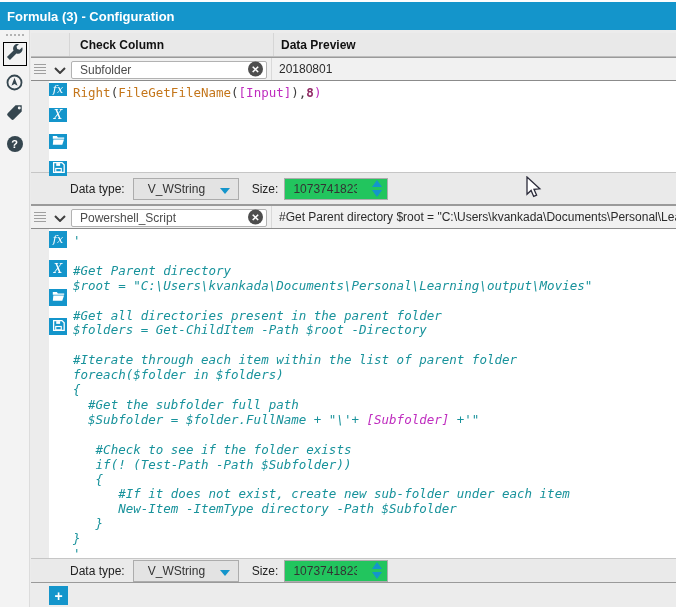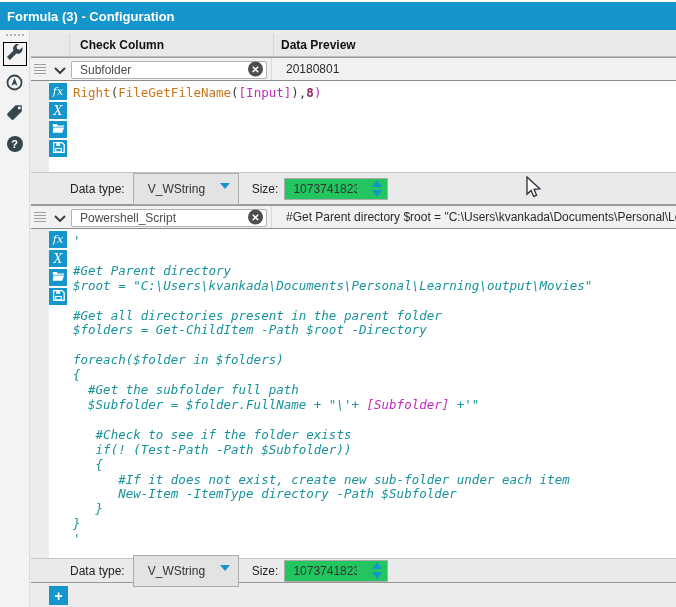--- a/index.html
+++ b/index.html
@@ -40,51 +40,51 @@
   .grip-cell { width:18px; display:flex; flex-direction:column; gap:2px; align-items:center; }
   .grip-cell i { width:12px; height:1px; background:#9f9f9f; display:block; }
   .chev-cell { width:22px; display:flex; align-items:center; justify-content:center; }
   .input-cell { width:200px; position:relative; }
   .name-input { width:196px; height:18px; border:1px solid #b2b2b2; background:#fff;
     font-family:"Liberation Sans",sans-serif; font-size:12px; color:#4c4c4c;
     padding:0 20px 0 8px; border-radius:2px; }
   .clear-btn { position:absolute; right:8px; top:50%; transform:translateY(-50%);
     width:15px; height:15px; background:#4d4d4d; color:#fff; border-radius:50%;
     font-size:10px; font-weight:bold; line-height:15px; text-align:center; cursor:pointer; }
-  .preview-cell { flex:1; padding-left:14px; font-size:12px; color:#2b2b2b;
+  .preview-cell { flex:1; padding-left:7px; font-size:12px; color:#2b2b2b;
     white-space:nowrap; overflow:hidden; border-left:1px solid #d9d9d9; height:100%;
     display:flex; align-items:center; }
 
   
   .editor { display:flex; background:#fff; }
   .editor.ed1 { height:91px; }
   .editor.ed2 { height:329px; }
   .ed-spacer { width:18px; background:#ececec; }
-  .icon-strip { width:18px; display:flex; flex-direction:column; gap:2px; padding-top:2px; }
+  .icon-strip { width:18px; display:flex; flex-direction:column; gap:12px; padding-top:2px; }
   .tool-btn { width:18px; height:17px; background:#1495cb; color:#fff; display:flex;
     align-items:center; justify-content:center; font-size:11px; cursor:pointer; }
   .tool-btn .fx { font-family:"DejaVu Serif",serif; font-style:italic; font-size:11px; }
   .tool-btn .bx { font-family:"DejaVu Serif",serif; font-style:italic; font-size:12px; }
   .tool-btn svg { width:13px; height:13px; }
   .code-area { flex:1; padding:5px 12px 0 6px; overflow:hidden; }
   .expr-line, .code-line { font-family:"DejaVu Sans Mono",monospace; font-size:12.5px;
     white-space:pre; line-height:14.9px; }
   .code-line { font-style:italic; }
   .tok-fn { color:#c4761b; }
   .tok-punc { color:#3c3c3c; }
   .tok-field { color:#bf2cbf; }
   .tok-num { color:#8e2762; font-weight:bold; }
   .tok-code { color:#18929b; }
 
   
   .dtype-row { display:flex; align-items:center; background:#eaeaea; padding-left:39px;
     border-top:1px solid #c6c6c6; border-bottom:1px solid #9a9a9a; font-size:12px; color:#222; }
   .dtype-row.r1 { height:33px; }
   .dtype-row.r2 { height:25px; }
-  .dd { width:106px; height:32px; background:#e3e3e3; border:1px solid #acacac; margin-left:8px;
+  .dd { width:106px; height:22px; background:#e3e3e3; border:1px solid #acacac; margin-left:8px;
     display:flex; align-items:center; padding-left:14px; font-size:12px; color:#333;
     position:relative; cursor:pointer; }
   .dd-arrow { position:absolute; right:8px; top:9px; width:0; height:0;
     border-left:5px solid transparent; border-right:5px solid transparent;
     border-top:6px solid #1495cb; }
   .size-label { margin-left:13px; }
   .spin-box { width:104px; height:22px; background:#22c55e; border:1px solid #acacac; margin-left:6px;
     display:flex; align-items:center; position:relative; }
   .spin-box input { border:0; outline:0; width:72px; font-size:12px; color:#333;
     font-family:"Liberation Sans",sans-serif; padding-left:8px; background:transparent; }
@@ -272,20 +272,21 @@
     </div>
     <div class="code-area">
         <div class="code-line"><span class="tok-code">'</span></div>
         <div class="code-line">&nbsp;</div>
         <div class="code-line"><span class="tok-code">#Get Parent directory</span></div>
         <div class="code-line"><span class="tok-code">$root = "C:\Users\kvankada\Documents\Personal\Learning\output\Movies"</span></div>
         <div class="code-line">&nbsp;</div>
         <div class="code-line"><span class="tok-code">#Get all directories present in the parent folder</span></div>
         <div class="code-line"><span class="tok-code">$folders = Get-ChildItem -Path $root -Directory</span></div>
         <div class="code-line">&nbsp;</div>
+        <div class="code-line"><span class="tok-code">#Iterate through each item within the list of parent folder</span></div>
         <div class="code-line"><span class="tok-code">foreach($folder in $folders)</span></div>
         <div class="code-line"><span class="tok-code">{</span></div>
         <div class="code-line"><span class="tok-code">  #Get the subfolder full path</span></div>
         <div class="code-line"><span class="tok-code">  $Subfolder = $folder.FullName + "\'+ </span><span class="tok-field">[Subfolder]</span><span class="tok-code"> +'"</span></div>
         <div class="code-line">&nbsp;</div>
         <div class="code-line"><span class="tok-code">   #Check to see if the folder exists</span></div>
         <div class="code-line"><span class="tok-code">   if(! (Test-Path -Path $Subfolder))</span></div>
         <div class="code-line"><span class="tok-code">   {</span></div>
         <div class="code-line"><span class="tok-code">      #If it does not exist, create new sub-folder under each item</span></div>
         <div class="code-line"><span class="tok-code">      New-Item -ItemType directory -Path $Subfolder</span></div>

